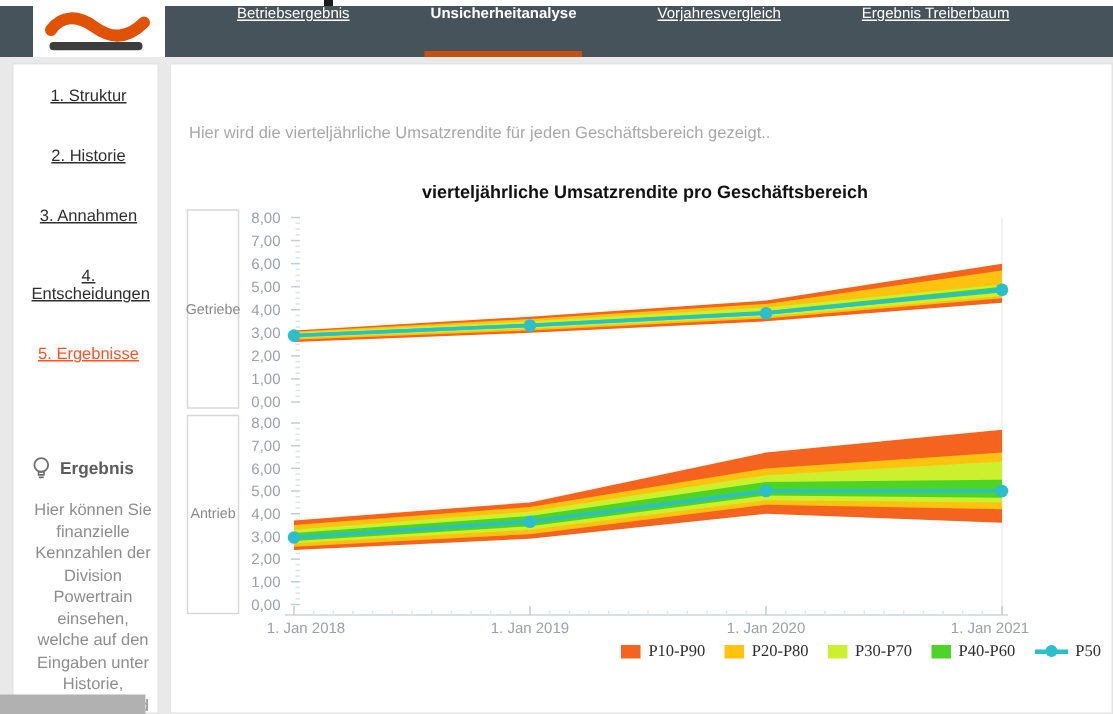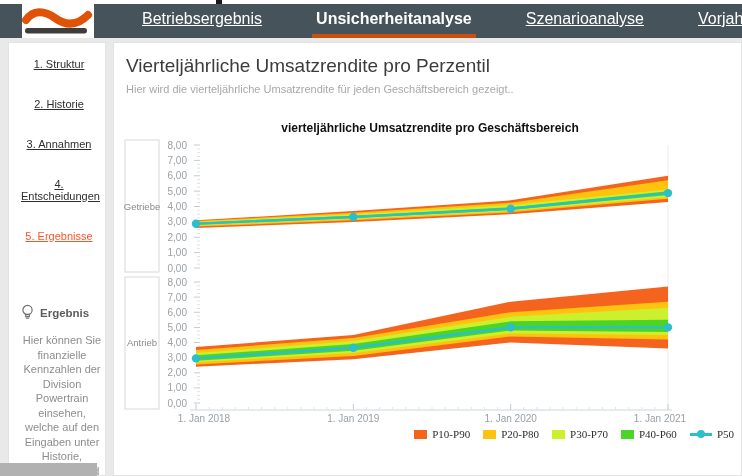--- a/index.html
+++ b/index.html
@@ -8,21 +8,21 @@
     background:#e9e9e9;font-family:"Liberation Sans",sans-serif;
     -webkit-font-smoothing:antialiased;
   }
   
   .top-strip{position:absolute;left:0;top:0;width:742px;height:4px;background:#ffffff;}
   .top-tick{position:absolute;left:216px;top:0;width:6px;height:4px;background:#1a1a1a;}
   
   .header{position:absolute;left:0;top:4px;width:742px;height:34px;background:#46535b;display:flex;align-items:stretch;}
   .logo{width:88px;margin-left:22px;background:#ffffff;display:flex;align-items:center;justify-content:center;}
   .nav{display:flex;align-items:stretch;margin-left:44px;gap:46px;}
-  .tab{display:flex;align-items:center;color:#ffffff;font-size:16px;cursor:pointer;
+  .tab{display:flex;color:#ffffff;font-size:10px;cursor:pointer;
        border-bottom:4px solid transparent;padding:0 4px;box-sizing:border-box;}
   .tab span{text-decoration:underline;}
   .tab.active{border-bottom-color:#c8500f;font-weight:bold;}
   .tab.active span{text-decoration:none;}
   
   .sidebar{position:absolute;left:8px;top:42px;width:98px;height:434px;background:#ffffff;
            border:1px solid #e3e3e3;box-sizing:border-box;padding:15px 8px 0 12px;text-align:center;}
   .side-item{font-size:11px;color:#2e2e2e;text-decoration:underline;margin-bottom:28px;cursor:pointer;}
   .side-item.active{color:#fb5427;}
   .side-info{margin-top:62px;}
@@ -59,23 +59,20 @@
       <path d="M4,13 C11,3 22,3 33,11 C44,19 55,19 66,8" fill="none" stroke="#e05206" stroke-width="8" stroke-linecap="round"></path>
       <rect x="3" y="21" width="62" height="5.5" rx="2.7" fill="#3d3d3d"></rect>
     </svg>
   </div>
   <nav class="nav" id="tabs">
       <div class="tab">
         <span>Betriebsergebnis</span>
       </div>
       <div class="tab active">
         <span>Unsicherheitanalyse</span>
-      </div>
-      <div class="tab">
-        <span>Szenarioanalyse</span>
       </div>
       <div class="tab">
         <span>Vorjahresvergleich</span>
       </div>
       <div class="tab">
         <span>Ergebnis Treiberbaum</span>
       </div>
     </nav>
 </div>
 
@@ -95,21 +92,20 @@
         <line x1="4.9" y1="14.2" x2="8.1" y2="14.2" stroke="#6f6f6f" stroke-width="1.1"></line>
       </svg>
       <span>Ergebnis</span>
     </div>
     <div class="side-info-text">Hier können Sie finanzielle Kennzahlen der Division Powertrain einsehen, welche auf den Eingaben unter Historie, Annahmen und Entscheidungen basieren.</div>
   </div>
 </div>
 <div class="hscroll-thumb"></div>
 
 <div class="main">
-  <h1 class="page-title" style="margin:0;font-weight:400;">Vierteljährliche Umsatzrendite pro Perzentil</h1>
   <div class="page-subtitle">Hier wird die vierteljährliche Umsatzrendite für jeden Geschäftsbereich gezeigt..</div>
   <div class="chart-title">vierteljährliche Umsatzrendite pro Geschäftsbereich</div>
   <div class="legend" id="legend">
       <div class="legend-item">
         <div class="swatch" style="background: rgb(245, 100, 30);"></div>
         <span>P10-P90</span>
       </div>
       <div class="legend-item">
         <div class="swatch" style="background: rgb(255, 194, 14);"></div>
         <span>P20-P80</span>

